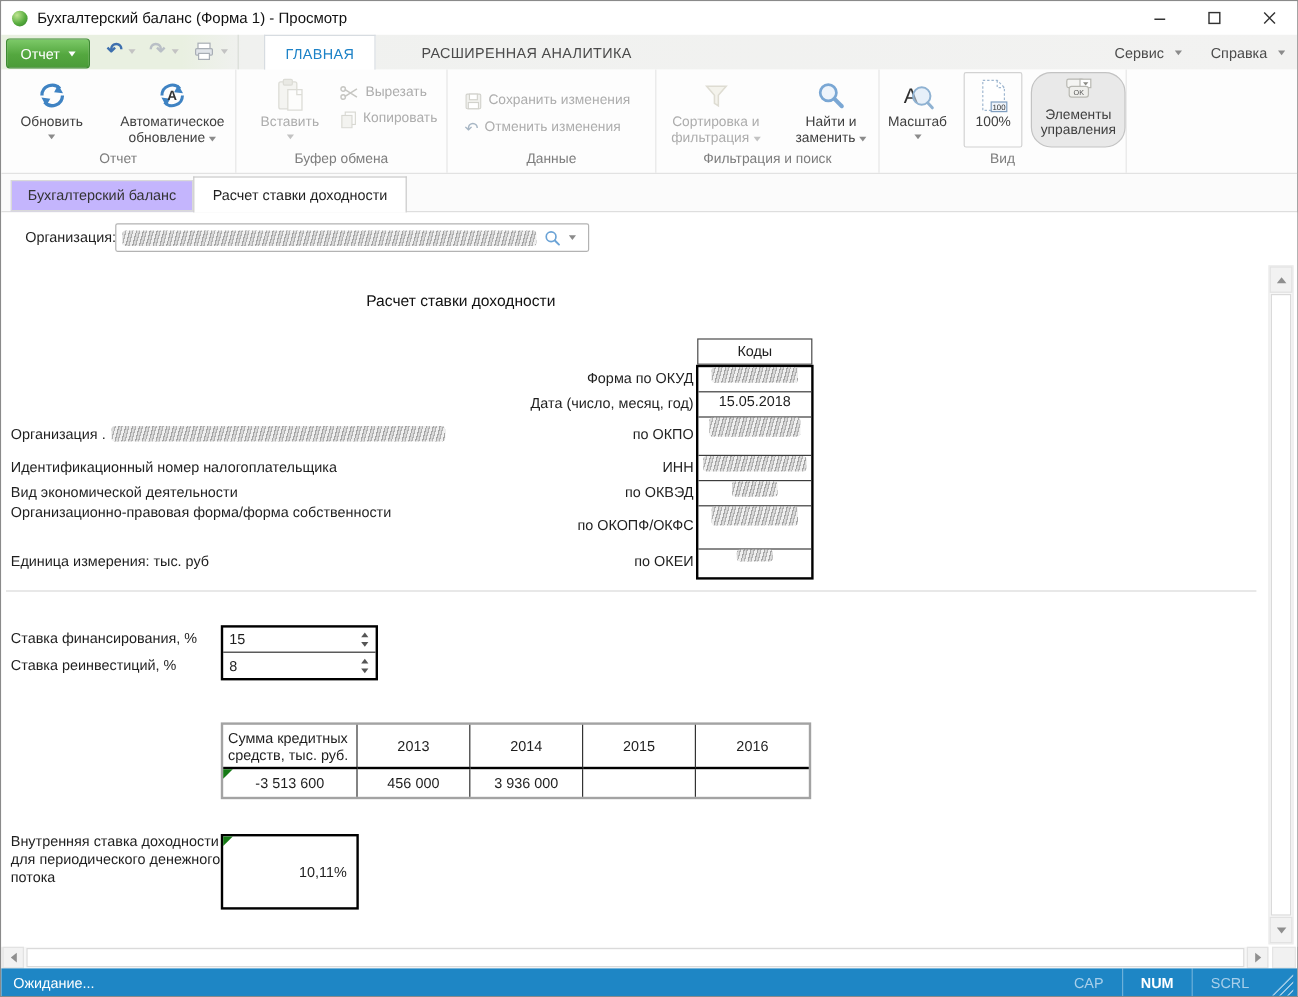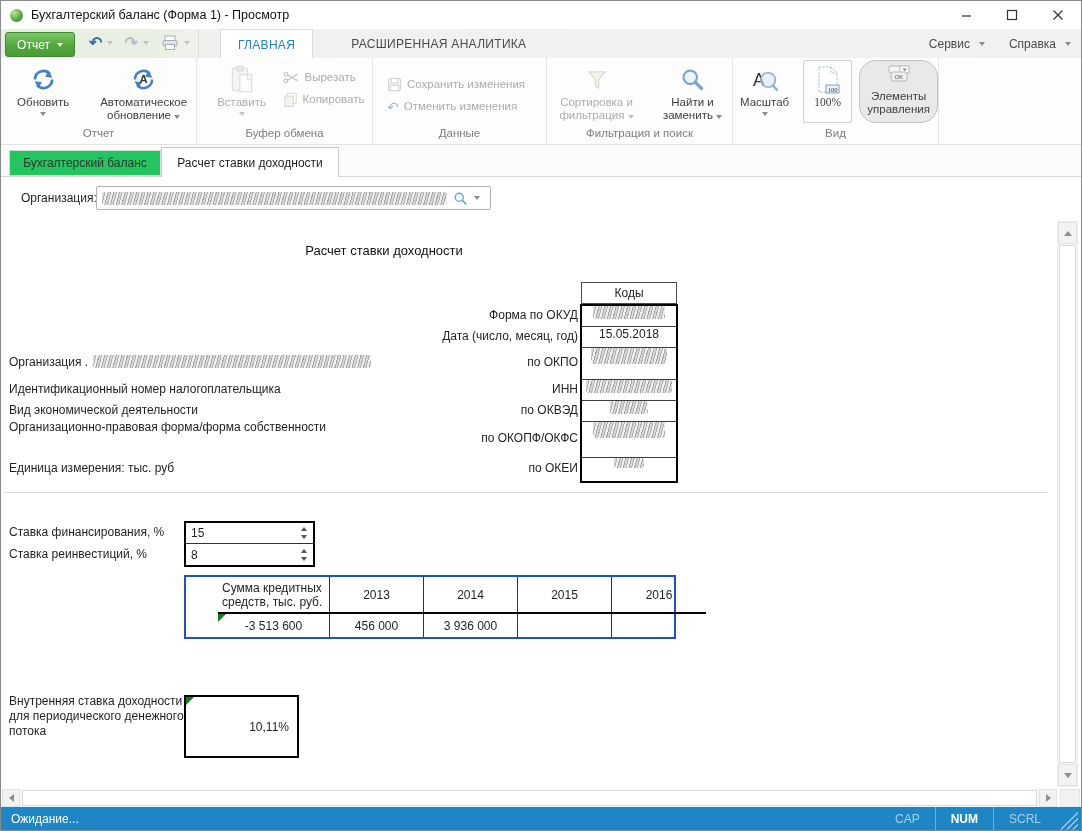--- a/index.html
+++ b/index.html
@@ -39,21 +39,21 @@
   .bigbtn .icw{height:33px;display:flex;align-items:center;justify-content:center;}
   .lbl{font-size:11.5px;line-height:13px;text-align:center;color:#3f3f3f;}
   .lbl.dis{color:#adadad;}
   .smallbtn{display:flex;align-items:center;gap:5px;height:22px;font-size:11.5px;color:#3f3f3f;}
   .smallbtn .lbl{text-align:left;}
   .togglebtn{height:63px;border:1px solid #d2d2d2;border-radius:2px;background:#fdfdfd;display:flex;flex-direction:column;align-items:center;padding-top:3px;box-sizing:border-box;}
   .togglebtn.pressed{background:#e9e9e9;border-color:#c3c3c3;}
   
   .doctabs{position:absolute;left:0;top:144px;right:0;height:32px;background:#fbfbfb;border-bottom:1px solid #d6d6d6;box-sizing:border-box;}
   .dtab{position:absolute;display:flex;align-items:center;justify-content:center;box-sizing:border-box;}
-  .dtab.inactive{left:8px;bottom:0;width:152px;height:26px;background:#22c55e;border:1px solid #d9d9d9;color:#333;}
+  .dtab.inactive{left:8px;bottom:0;width:152px;height:26px;background:#c4b5fd;border:1px solid #d9d9d9;color:#333;}
   .dtab.active{left:160px;bottom:-1px;width:178px;height:30px;background:#fff;border:1px solid #c9c9c9;border-bottom:none;z-index:3;}
   
   .content{position:absolute;left:0;top:176px;width:1082px;height:612px;background:#fff;}
   .org-label{position:absolute;left:20px;top:14px;}
   .org-combo{position:absolute;left:95px;top:9px;width:395px;height:24px;border:1px solid #b3b3b3;border-radius:2px;box-sizing:border-box;display:flex;align-items:center;padding:0 5px;gap:6px;background:#fff;}
   .scr{height:13px;background:repeating-linear-gradient(105deg,#8f8f8f 0 1px,#d0d0d0 1px 2.5px,#9d9d9d 2.5px 3.5px,#ececec 3.5px 5.5px);border-radius:3px;filter:blur(.6px);opacity:.8;}
   .rtitle{position:absolute;left:183px;top:66px;width:400px;text-align:center;font-size:13px;color:#111;}
   .codes-header{position:absolute;left:580px;top:105px;width:96px;height:22px;border:1px solid #4a4a4a;box-sizing:border-box;display:flex;align-items:center;justify-content:center;background:#fff;}
   .codes-box{position:absolute;left:579px;top:127px;width:98px;border:2px solid #000;box-sizing:border-box;background:#fff;}
   .codes-cell{border-bottom:1px solid #3c3c3c;box-sizing:border-box;display:flex;align-items:flex-start;justify-content:center;}
@@ -63,21 +63,21 @@
   .crow .codelbl{text-align:right;white-space:nowrap;}
   .hr1{position:absolute;left:4px;top:315px;width:1042px;height:1px;background:#d9d9d9;}
   .rate-lbl{position:absolute;left:8px;height:21px;display:flex;align-items:center;}
   .spin-box{position:absolute;left:183px;top:344px;width:131px;border:2px solid #000;box-sizing:border-box;background:#fff;}
   .spin-row{height:21px;display:flex;align-items:center;padding:0 3px 0 5px;border-bottom:1px solid #333;box-sizing:border-box;}
   .spin-row:last-child{border-bottom:none;}
   .spin-val{flex:1;}
   .spn{display:flex;flex-direction:column;gap:4px;align-items:center;width:12px;}
   .tri-up{width:0;height:0;border-left:3.5px solid transparent;border-right:3.5px solid transparent;border-bottom:4px solid #555;}
   .tri-dn{width:0;height:0;border-left:3.5px solid transparent;border-right:3.5px solid transparent;border-top:4px solid #555;}
-  .ctable{position:absolute;left:183px;top:398px;width:492px;border:2px solid #1d4ed8;box-sizing:border-box;background:#fff;padding-left:32px;}
+  .ctable{position:absolute;left:183px;top:425px;width:492px;border:2px solid #a3a3a3;box-sizing:border-box;background:#fff;}
   .ctr{display:flex;}
   .ctc{border-right:1px solid #333;box-sizing:border-box;display:flex;align-items:center;justify-content:center;}
   .ctc:last-child{border-right:none;}
   .ct-head .ctc{height:37px;border-bottom:2px solid #000;}
   .ct-head .c0{justify-content:flex-start;padding:2px 4px;line-height:14px;}
   .ct-data .ctc{height:23px;position:relative;}
   .c0{width:112px;flex:none;} .cy{width:94px;flex:none;} .cy:last-child{width:94px;}
   .gtri{position:absolute;left:0;top:0;width:0;height:0;border-top:8px solid #167a16;border-right:8px solid transparent;}
   .irr-label{position:absolute;left:8px;top:517px;width:176px;line-height:15px;}
   .irr-box{position:absolute;left:183px;top:518px;width:115px;height:63px;border:2px solid #000;box-sizing:border-box;display:flex;align-items:center;justify-content:flex-end;padding-right:8px;background:#fff;}
@@ -295,21 +295,21 @@
           <span class="icw">
             <svg width="28" height="28" viewBox="0 0 27 27">
                 <text x="2" y="19" font-size="17" fill="#2f2f2f">A</text>
                 <circle cx="16.5" cy="13.5" r="7" fill="rgba(214,230,245,.55)" stroke="#8fb2d2" stroke-width="1.6"></circle>
                 <line x1="21.3" y1="19" x2="25" y2="23" stroke="#8fb2d2" stroke-width="2.4" stroke-linecap="round"></line>
               </svg>
           </span>
           <span class="lbl">Масштаб</span>
           <span class="caret" style="margin-top:3px;"></span>
         </div>
-        <div class="togglebtn" style="width:50px;font-family:Liberation Serif, serif;">
+        <div class="togglebtn" style="width:50px;">
           <span>
             <svg width="30" height="32" viewBox="0 0 30 32">
                 <path d="M6 3 H18 L24 9 V28 H6 Z" fill="#fff" stroke="#9fb7d0" stroke-width="1" stroke-dasharray="2 1.6"></path>
                 <path d="M18 3 V9 H24" fill="none" stroke="#9fb7d0" stroke-dasharray="2 1.6"></path>
                 <rect x="13" y="21" width="13" height="8" fill="#eef3f9" stroke="#7f9ec0"></rect>
                 <text x="19.5" y="27.5" font-size="6.5" text-anchor="middle" fill="#333">100</text>
               </svg>
           </span>
           <span class="lbl">100%</span>
         </div>

